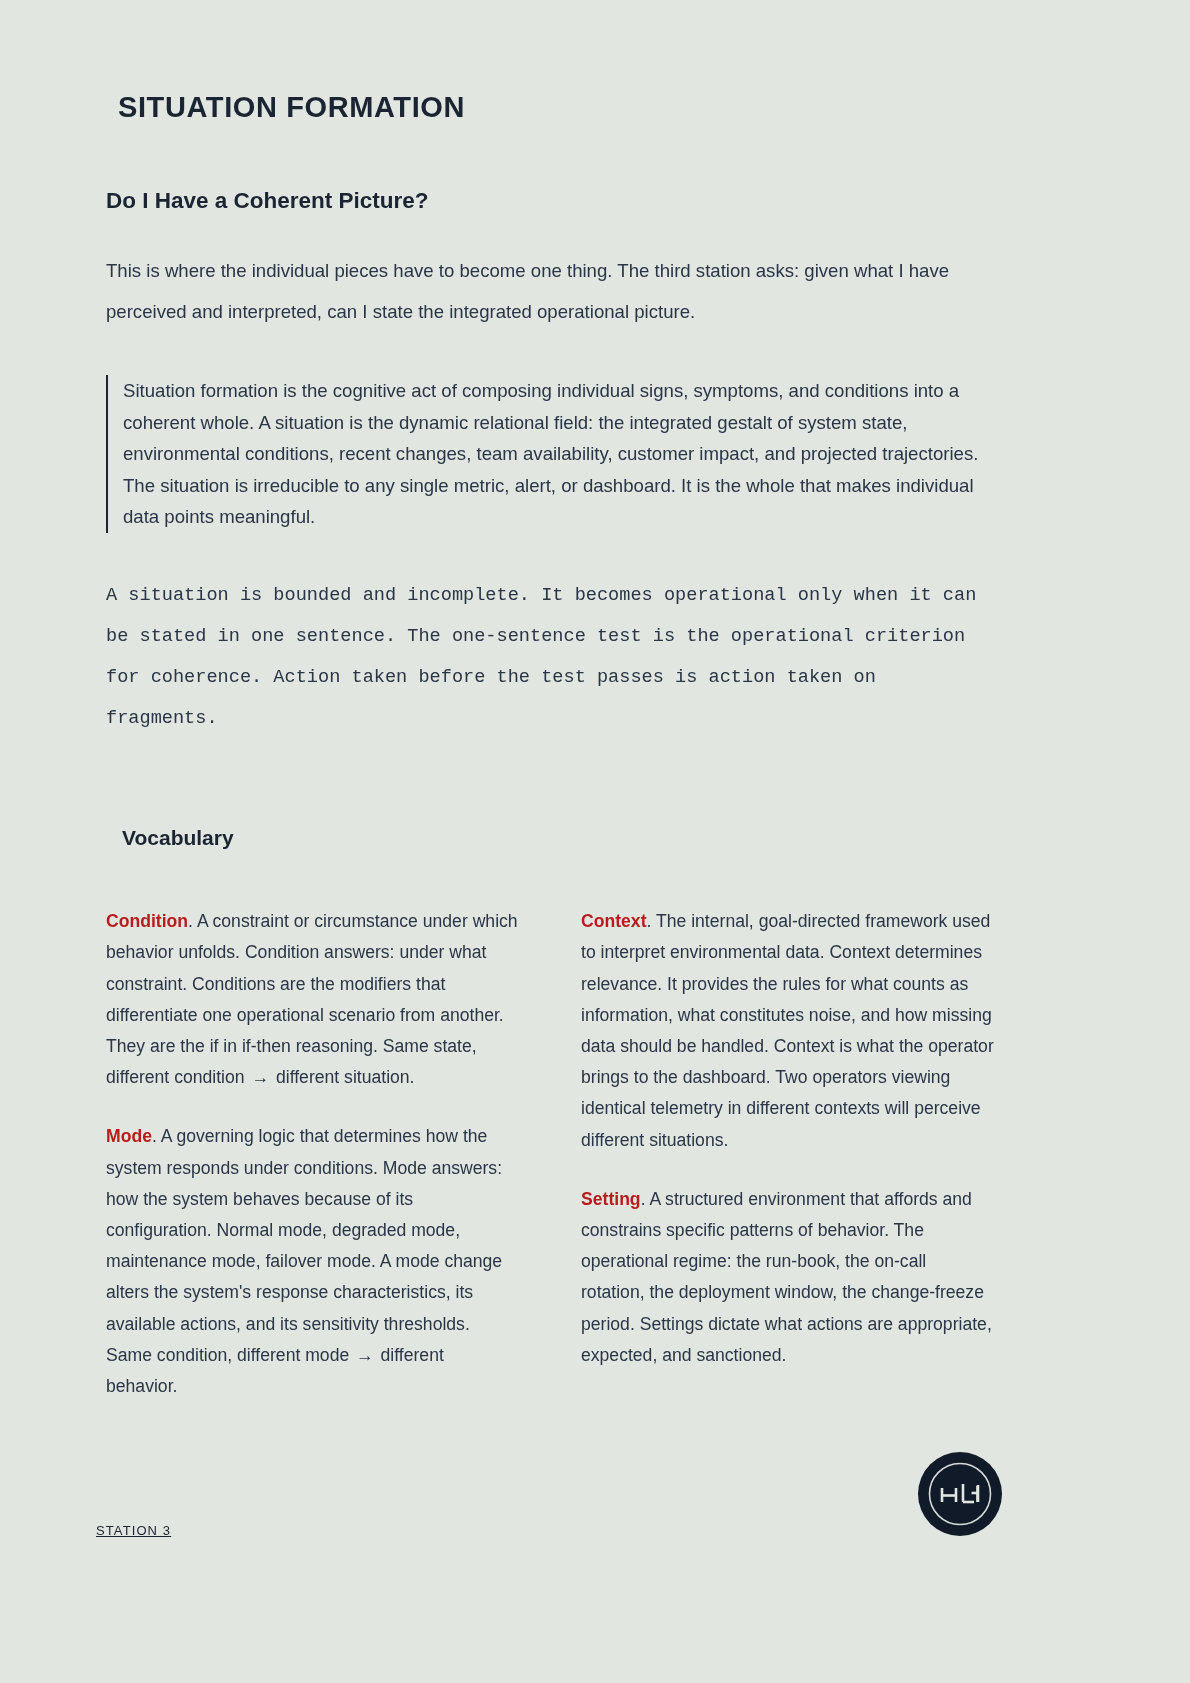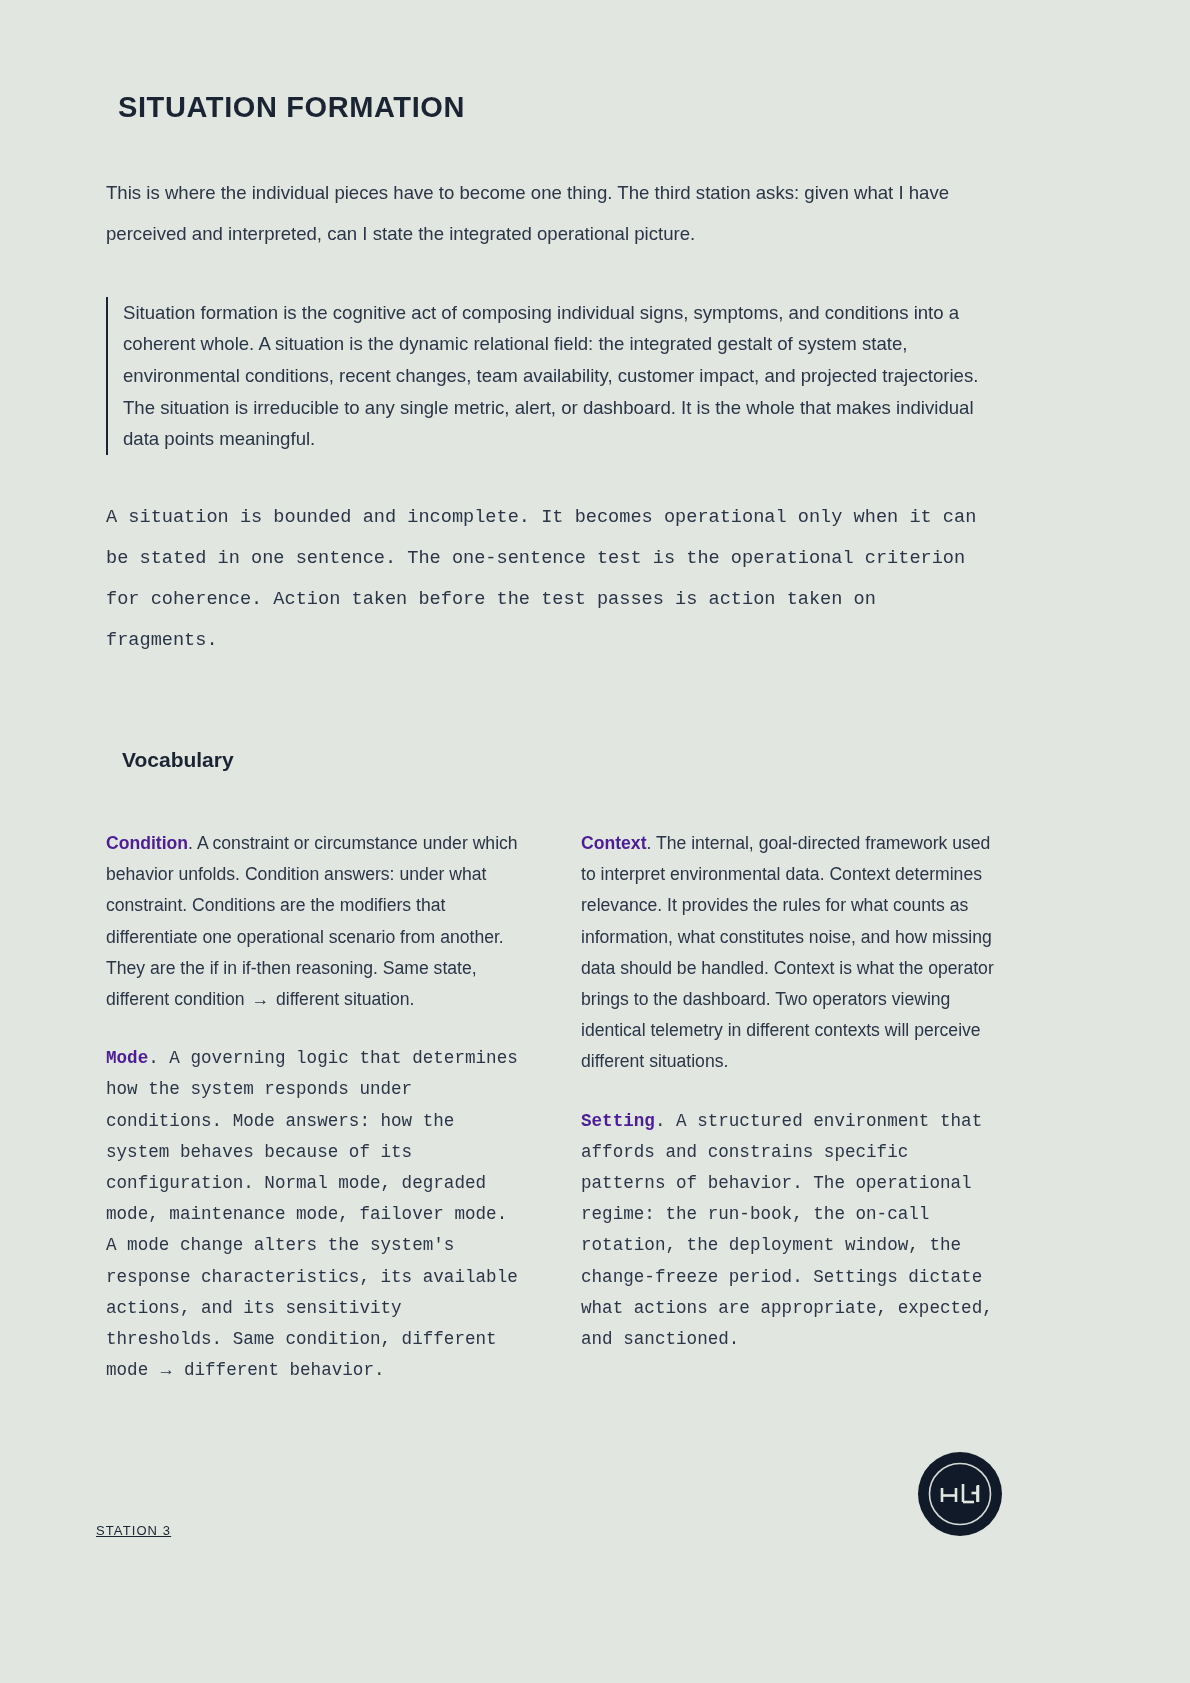--- a/index.html
+++ b/index.html
@@ -108,25 +108,24 @@
   }
   .vocab-entry {
     margin: 0;
     margin-bottom: 28px;
     font-size: 17.6px;
     line-height: 31.2px;
     color: #2a3547;
   }
   .vocab-entry:last-child {
     margin-bottom: 15px;
-    font-family: Liberation Mono, monospace;
   }
   .vocab-term {
     font-weight: 700;
-    color: #4c1d95;
+    color: #b91c1c;
   }
   .arrow-glyph {
     font-weight: 400;
     padding: 0 2px;
   }
 
   
   .footer-label {
     position: absolute;
     left: 96px;
@@ -161,20 +160,21 @@
   }
 </style>
 </head>
 <body>
 
 <div class="page">
   <div class="content">
 
     <h1 class="doc-title">SITUATION FORMATION</h1>
 
+    <h2 class="section-question">Do I Have a Coherent Picture?</h2>
 
     <p class="body-para">This is where the individual pieces have to become one thing. The third station asks: given what I have perceived and interpreted, can I state the integrated operational picture.</p>
 
     <blockquote class="callout">
       <p>Situation formation is the cognitive act of composing individual signs, symptoms, and conditions into a coherent whole. A situation is the dynamic relational field: the integrated gestalt of system state, environmental conditions, recent changes, team availability, customer impact, and projected trajectories. The situation is irreducible to any single metric, alert, or dashboard. It is the whole that makes individual data points meaningful.</p>
     </blockquote>
 
     <p class="body-para after-callout">A situation is bounded and incomplete. It becomes operational only when it can be stated in one sentence. The one-sentence test is the operational criterion for coherence. Action taken before the test passes is action taken on fragments.</p>
 
     <h2 class="vocab-heading">Vocabulary</h2>

